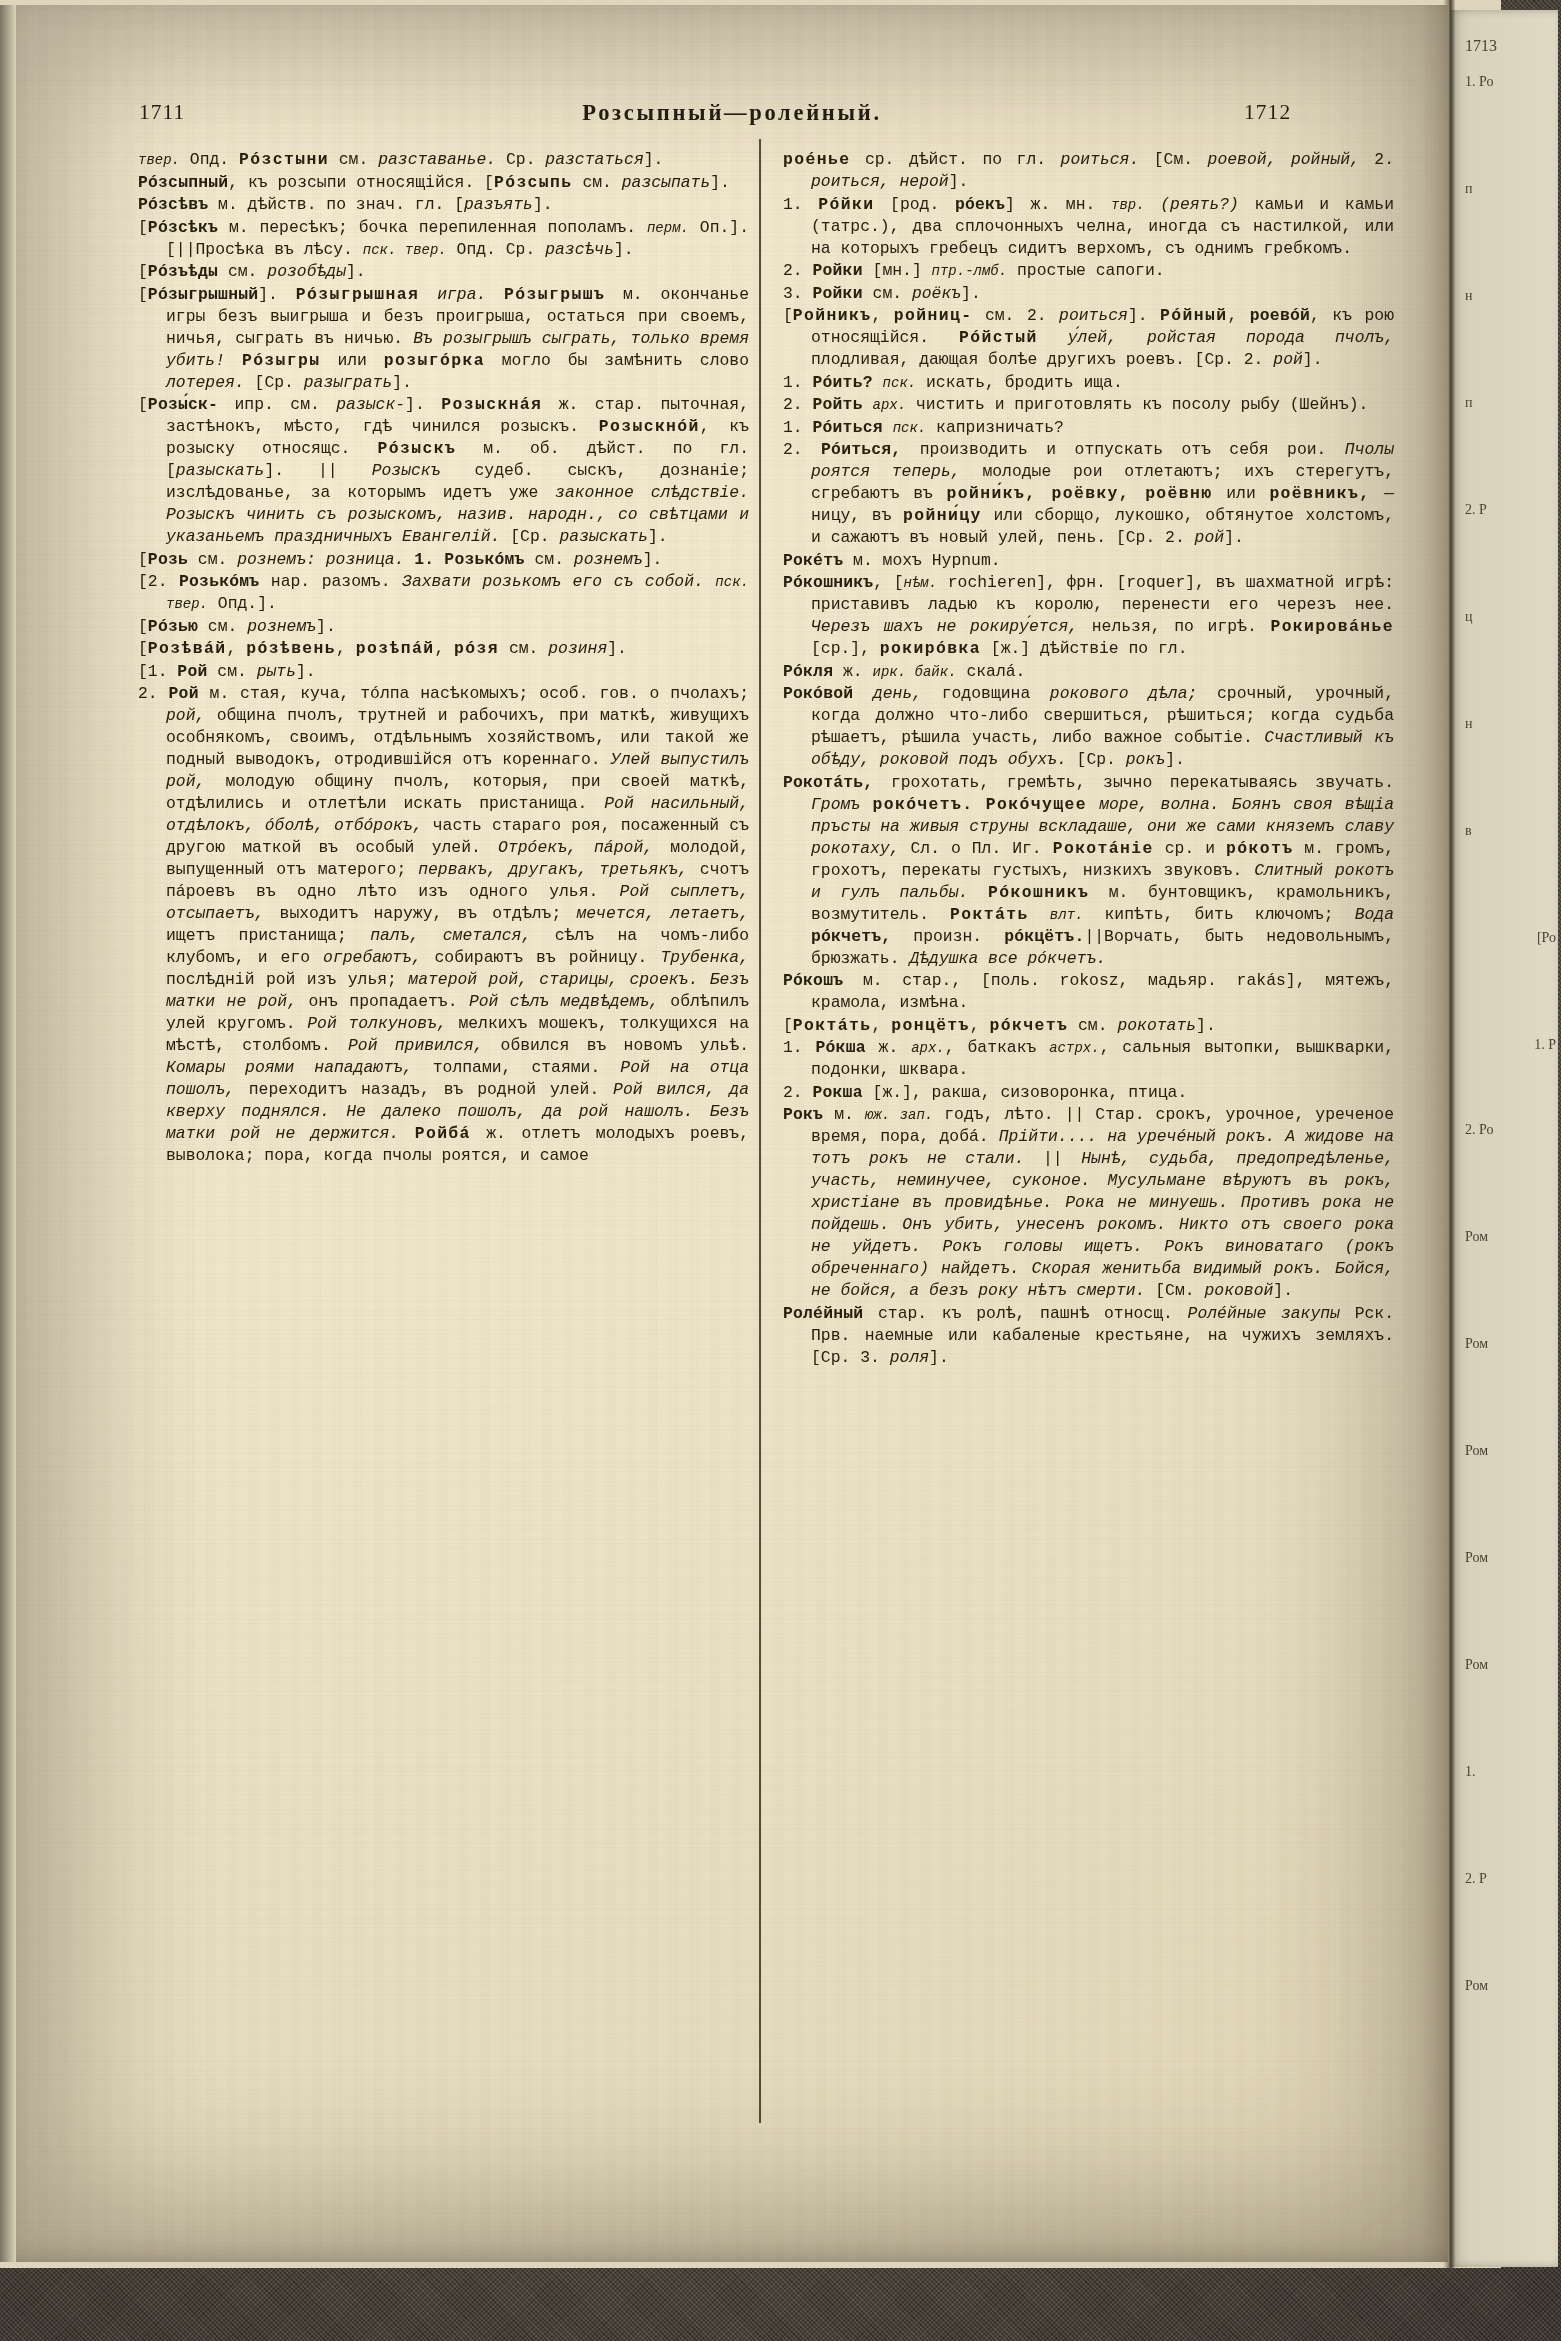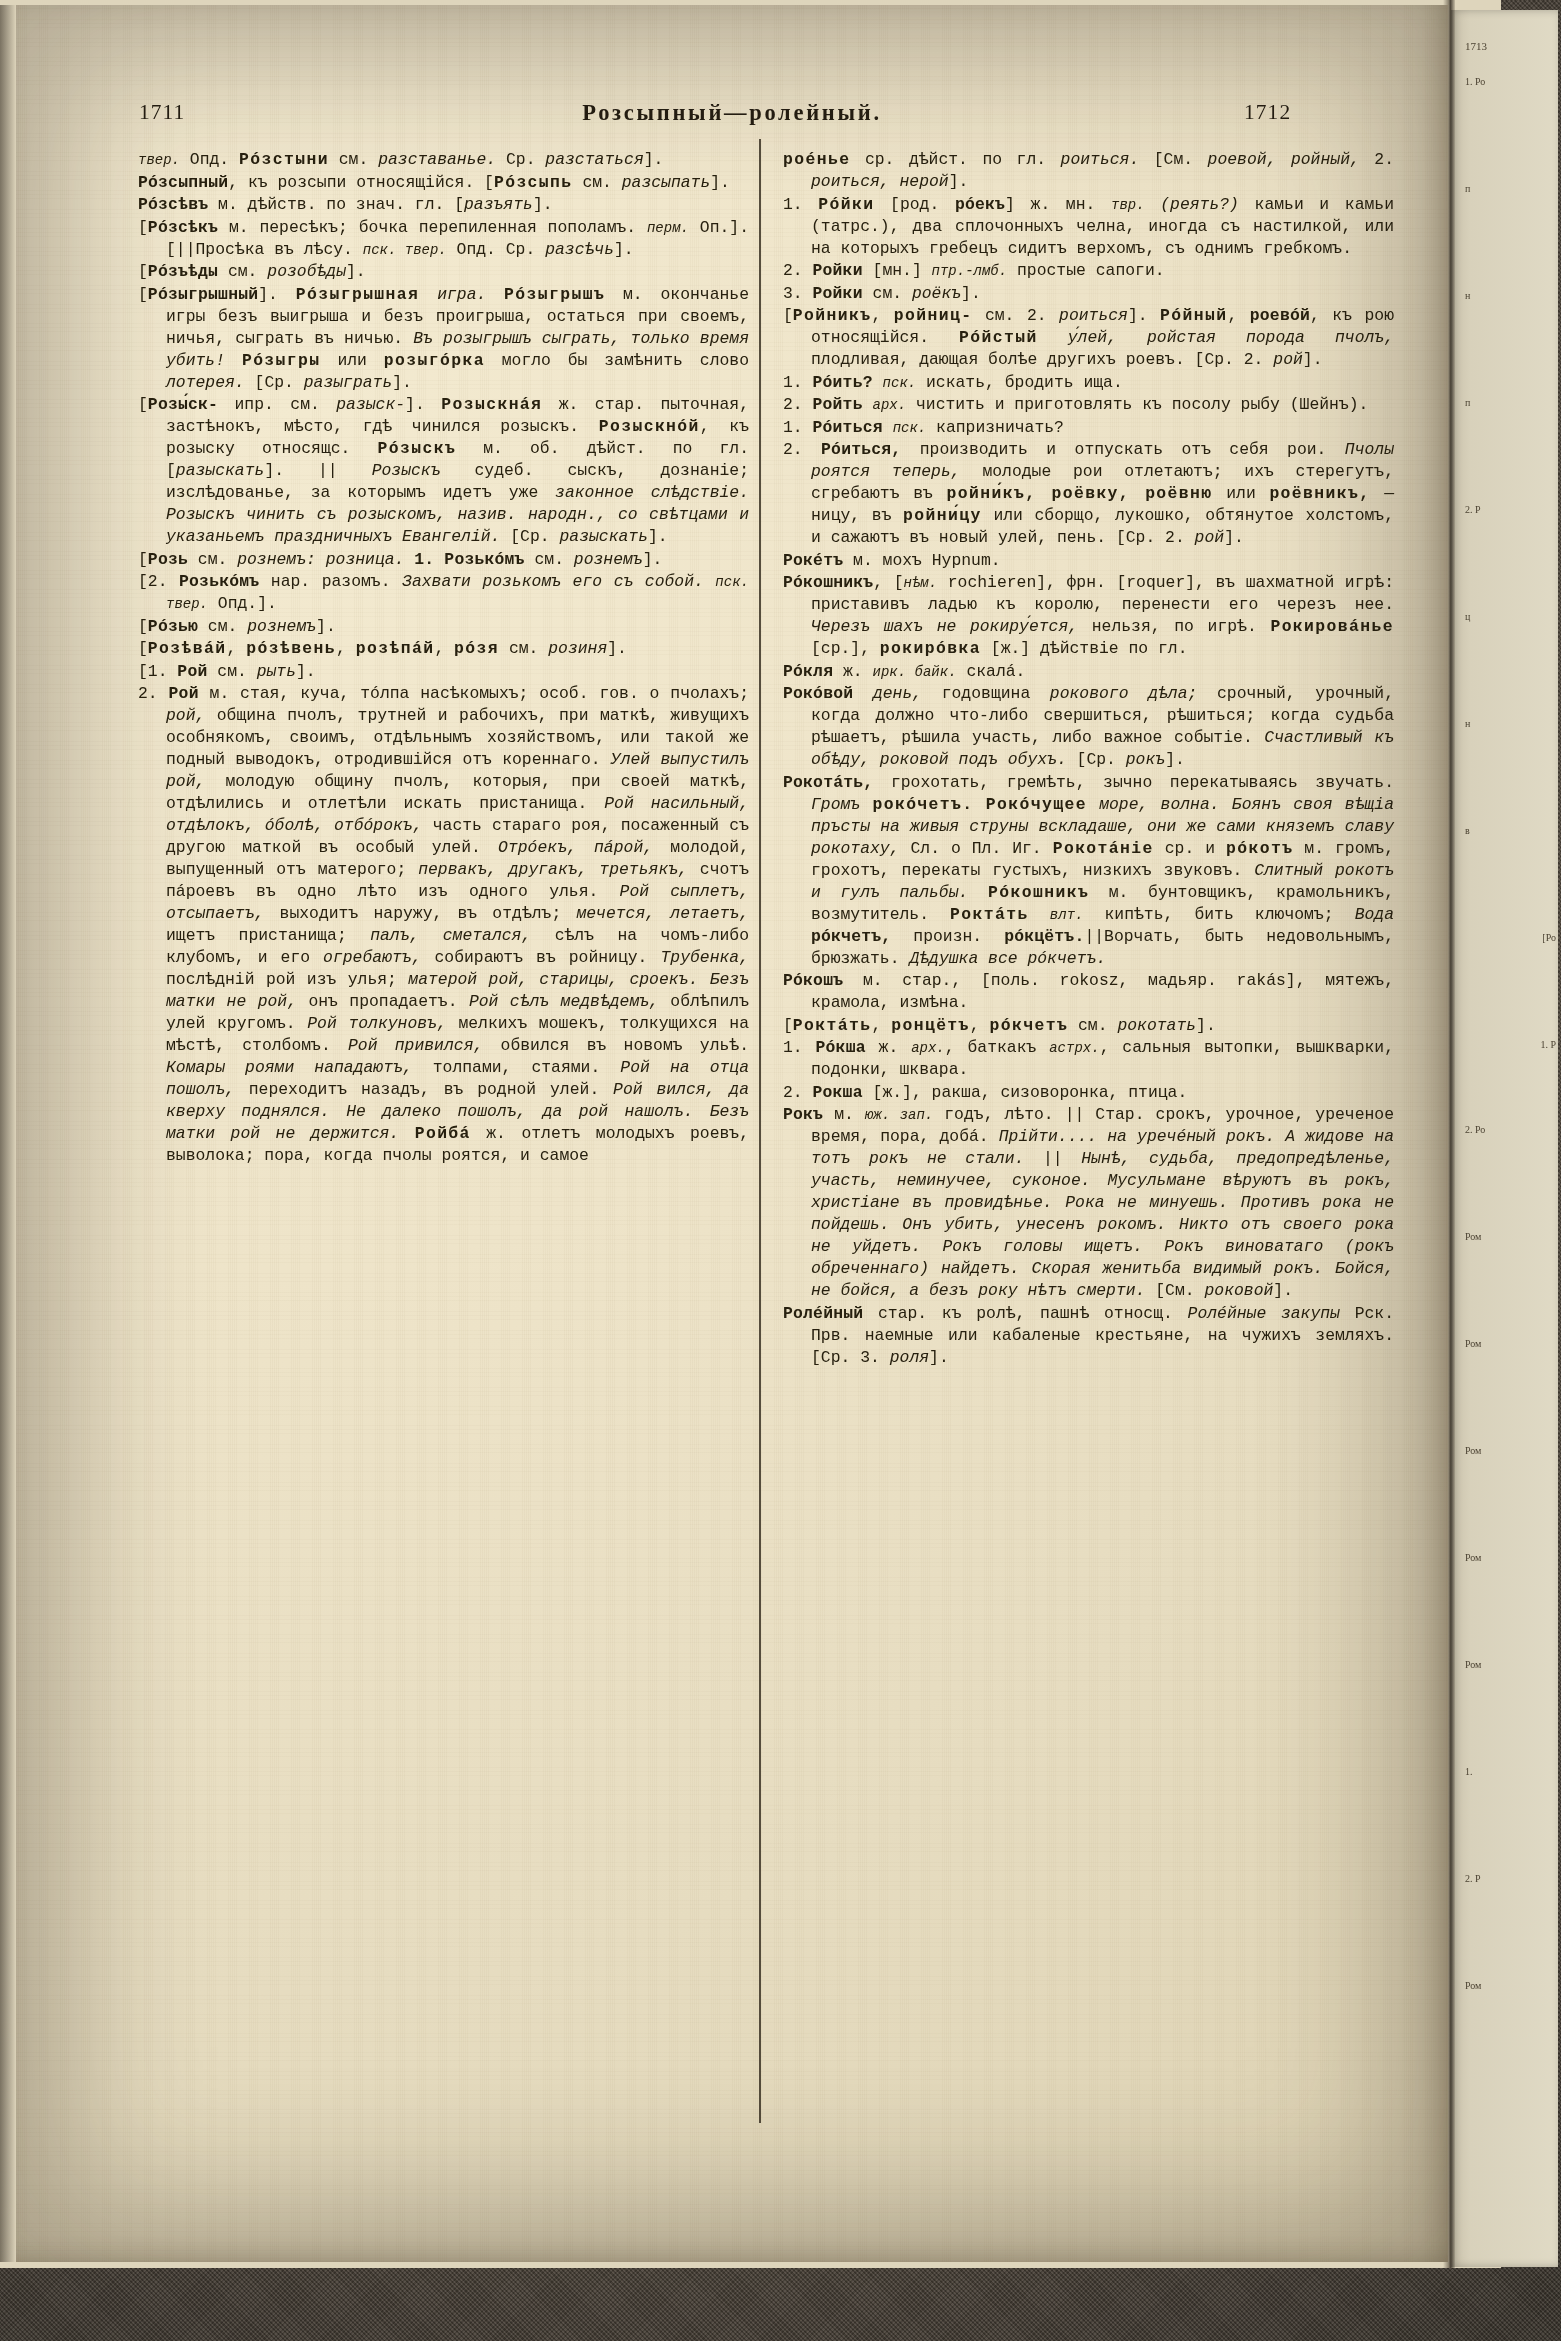--- a/index.html
+++ b/index.html
@@ -110,24 +110,24 @@
   }
 
   b{font-weight:700;letter-spacing:0.2px;}
   i{font-style:italic;}
   .sp{letter-spacing:1.4px;font-weight:700;}
   .small{font-size:14px;font-style:italic;}
 
   
   .sliver{
     position:absolute;left:14px;width:91px;
-    font-size:10px;line-height:16px;color:#4b4232;
+    font-size:14px;line-height:16px;color:#4b4232;
     font-family:"Liberation Serif",serif;
   }
-  #sl-folio{top:28px;left:14px;font-size:11px;}
+  #sl-folio{top:28px;left:14px;font-size:16px;}
 
   
   #leftedge{
     position:absolute;left:0;top:5.4px;width:16px;height:2257px;
     background:linear-gradient(90deg,rgba(40,33,24,.55),rgba(210,200,175,.15));
   }
 </style>
 </head>
 <body>
 

